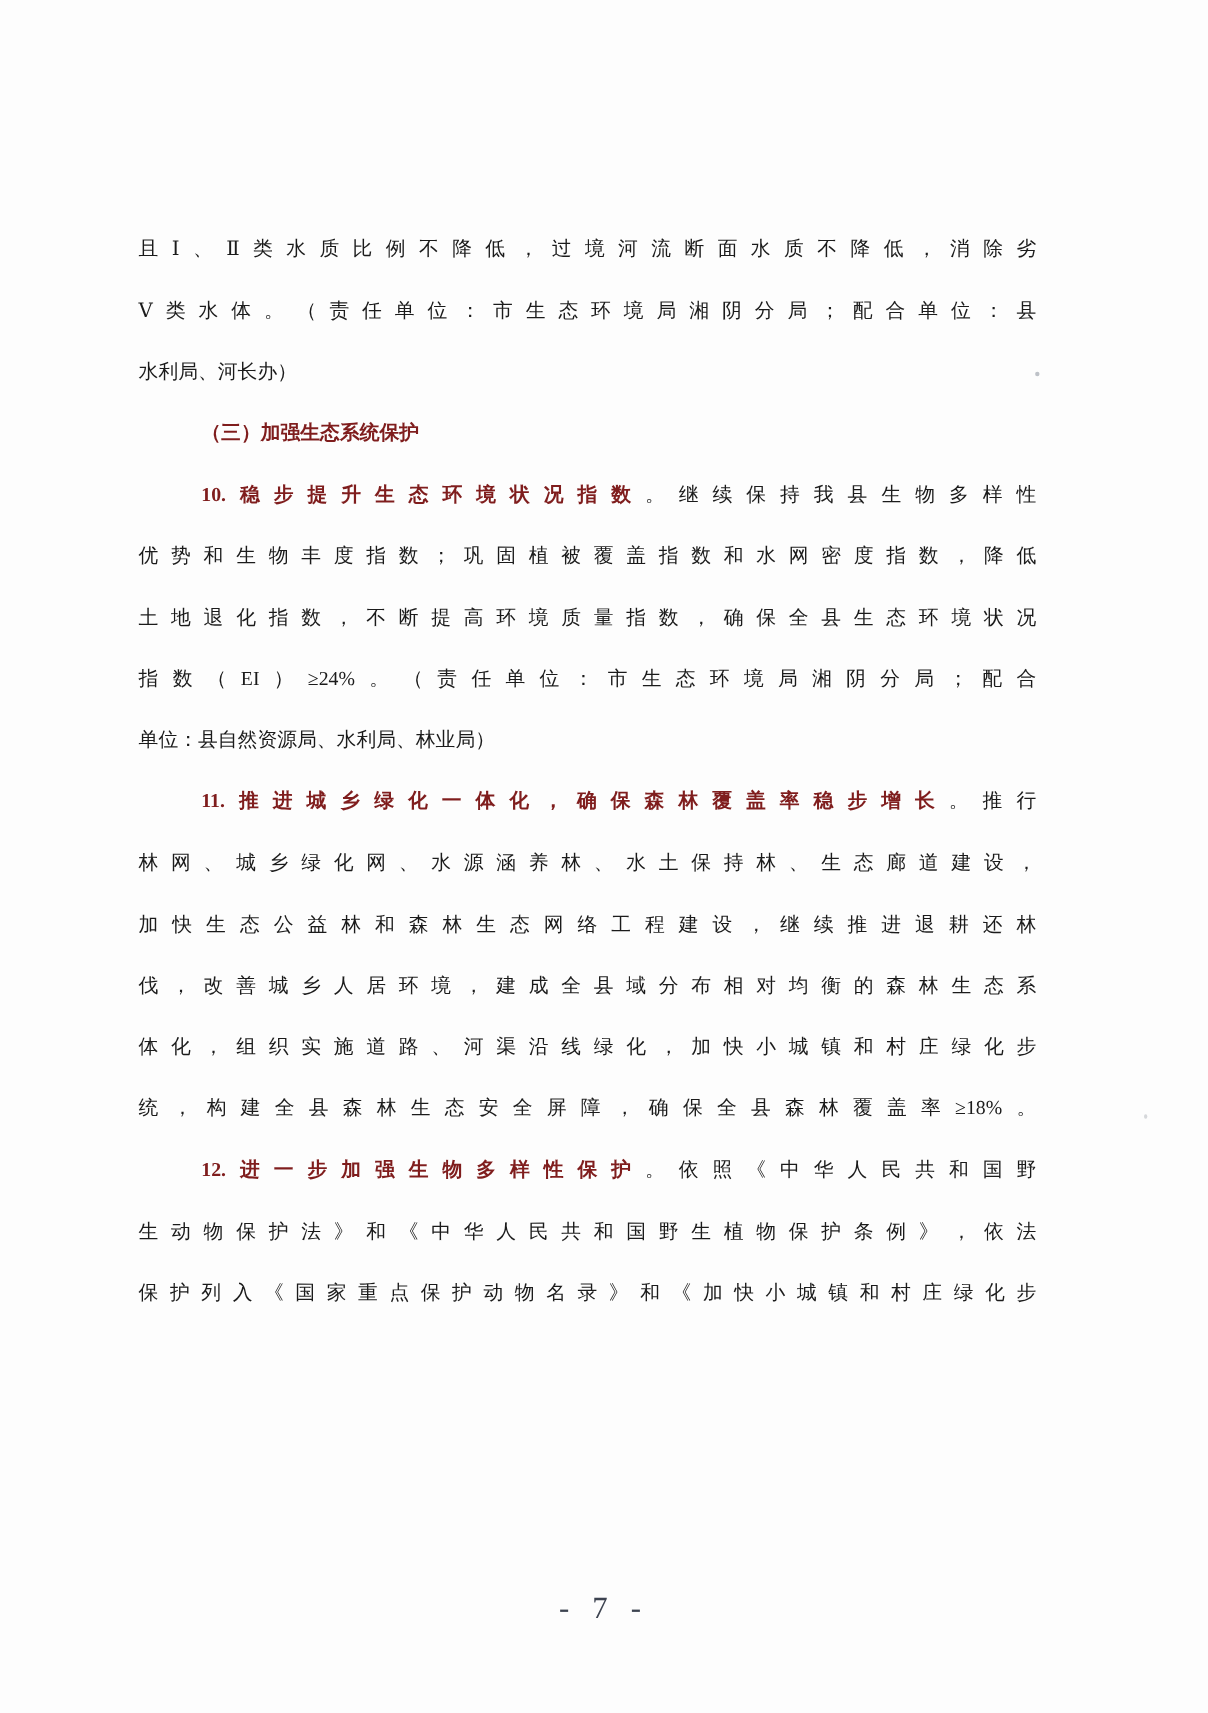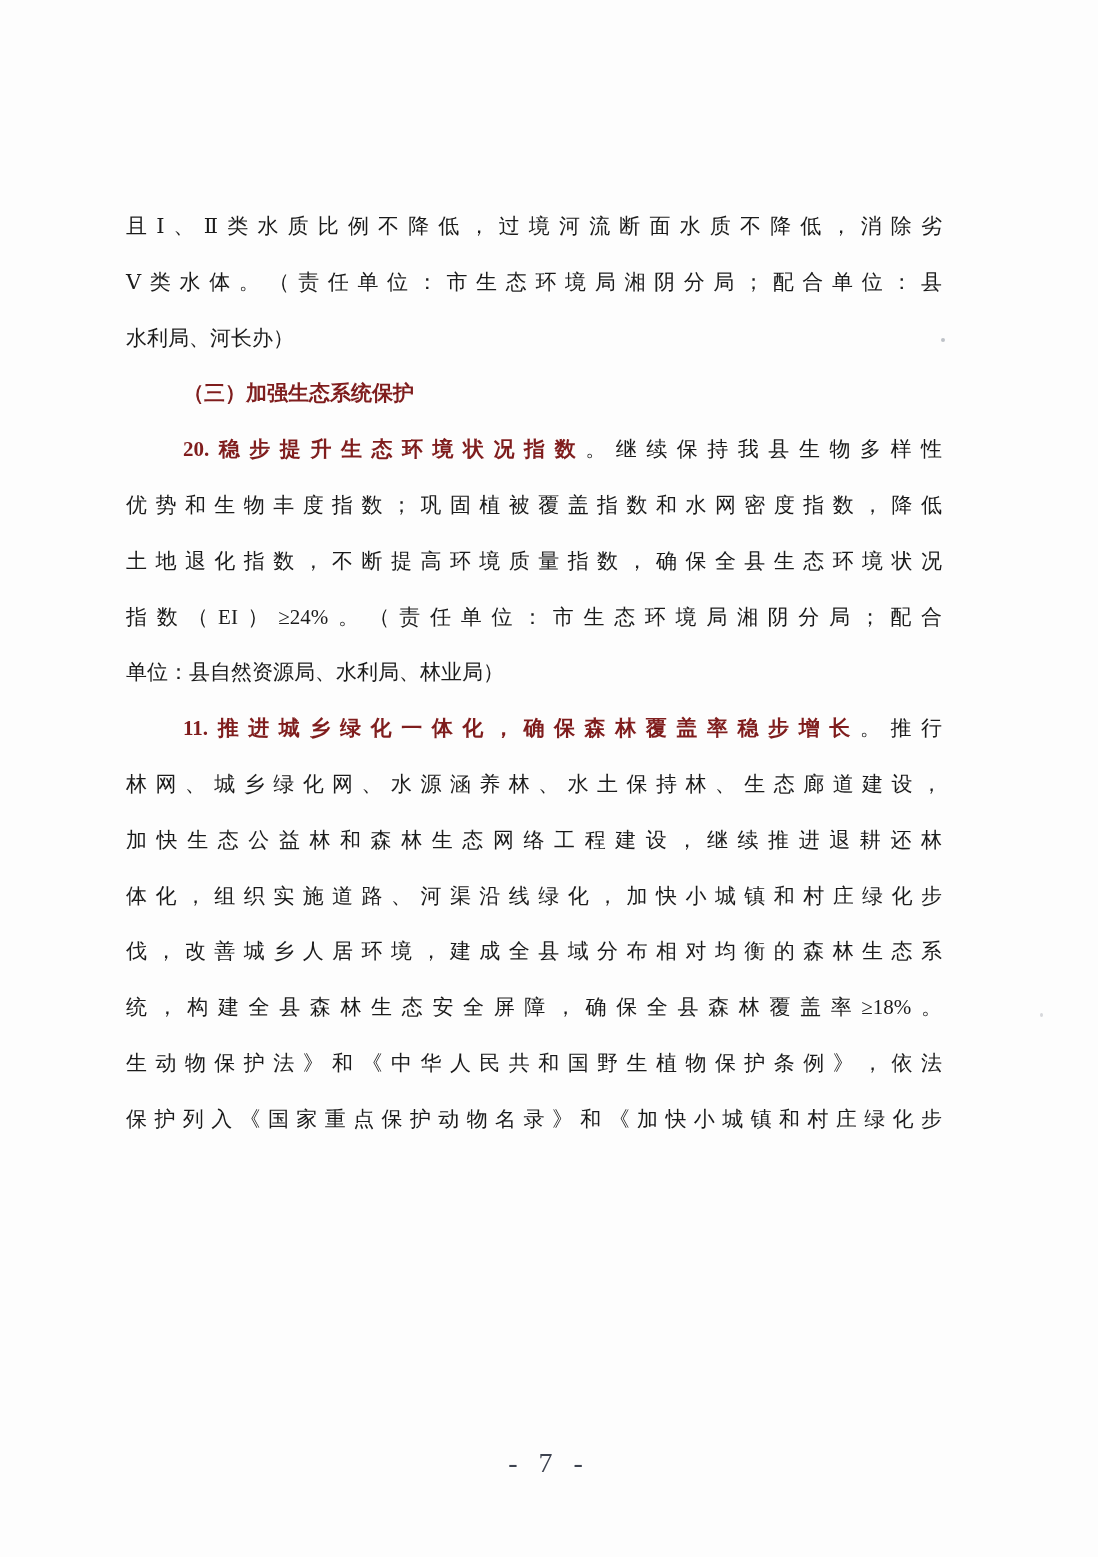--- a/index.html
+++ b/index.html
@@ -17,21 +17,21 @@
     background: #fdfdfd;
   }
   .content {
     position: absolute;
     left: 126px;
     top: 199px;
     width: 816px;
   }
   .para { margin: 0; padding: 0; }
   .line {
-    font-size: 21px;
+    font-size: 18px;
     line-height: 55.8px;
     height: 55.8px;
     color: #1b1b1b;
     text-align: justify;
     text-align-last: justify;
     -moz-text-align-last: justify;
   }
   .line.no-fill {
     text-align: left;
     text-align-last: left;
@@ -68,35 +68,36 @@
   <div class="content">
       <div class="para">
         <div class="line"><span class="seg">且Ⅰ、Ⅱ类水质比例不降低，过境河流断面水质不降低，消除劣</span></div>
         <div class="line"><span class="seg">Ⅴ类水体。（责任单位：市生态环境局湘阴分局；配合单位：县</span></div>
         <div class="line no-fill"><span class="seg">水利局、河长办）</span></div>
       </div>
       <div class="para">
         <div class="line indent no-fill"><span class="seg bold">（三）加强生态系统保护</span></div>
       </div>
       <div class="para">
-        <div class="line indent"><span class="seg bold">20.稳步提升生态环境状况指数</span><span class="seg">。继续保持我县生物多样性</span></div>
+        <div class="line indent"><span class="seg bold">10.稳步提升生态环境状况指数</span><span class="seg">。继续保持我县生物多样性</span></div>
         <div class="line"><span class="seg">优势和生物丰度指数；巩固植被覆盖指数和水网密度指数，降低</span></div>
         <div class="line"><span class="seg">土地退化指数，不断提高环境质量指数，确保全县生态环境状况</span></div>
         <div class="line"><span class="seg">指数（EI）≥24%。（责任单位：市生态环境局湘阴分局；配合</span></div>
         <div class="line no-fill"><span class="seg">单位：县自然资源局、水利局、林业局）</span></div>
       </div>
       <div class="para">
         <div class="line indent"><span class="seg bold">11.推进城乡绿化一体化，确保森林覆盖率稳步增长</span><span class="seg">。推行</span></div>
         <div class="line"><span class="seg">林网、城乡绿化网、水源涵养林、水土保持林、生态廊道建设，</span></div>
         <div class="line"><span class="seg">加快生态公益林和森林生态网络工程建设，继续推进退耕还林</span></div>
+        <div class="line"><span class="seg">伐，改善城乡人居环境，建成全县域分布相对均衡的森林生态系</span></div>
         <div class="line"><span class="seg">体化，组织实施道路、河渠沿线绿化，加快小城镇和村庄绿化步</span></div>
-        <div class="line"><span class="seg">伐，改善城乡人居环境，建成全县域分布相对均衡的森林生态系</span></div>
         <div class="line"><span class="seg">统，构建全县森林生态安全屏障，确保全县森林覆盖率≥18%。</span></div>
       </div>
       <div class="para">
+        <div class="line indent"><span class="seg bold">12.进一步加强生物多样性保护</span><span class="seg">。依照《中华人民共和国野</span></div>
         <div class="line"><span class="seg">生动物保护法》和《中华人民共和国野生植物保护条例》，依法</span></div>
         <div class="line"><span class="seg">保护列入《国家重点保护动物名录》和《加快小城镇和村庄绿化步</span></div>
       </div>
     </div>
   <div class="speck speck-1"></div>
   <div class="speck speck-2"></div>
   <div class="footer">- 7 -</div>
 </div>
 
 </body></html>

